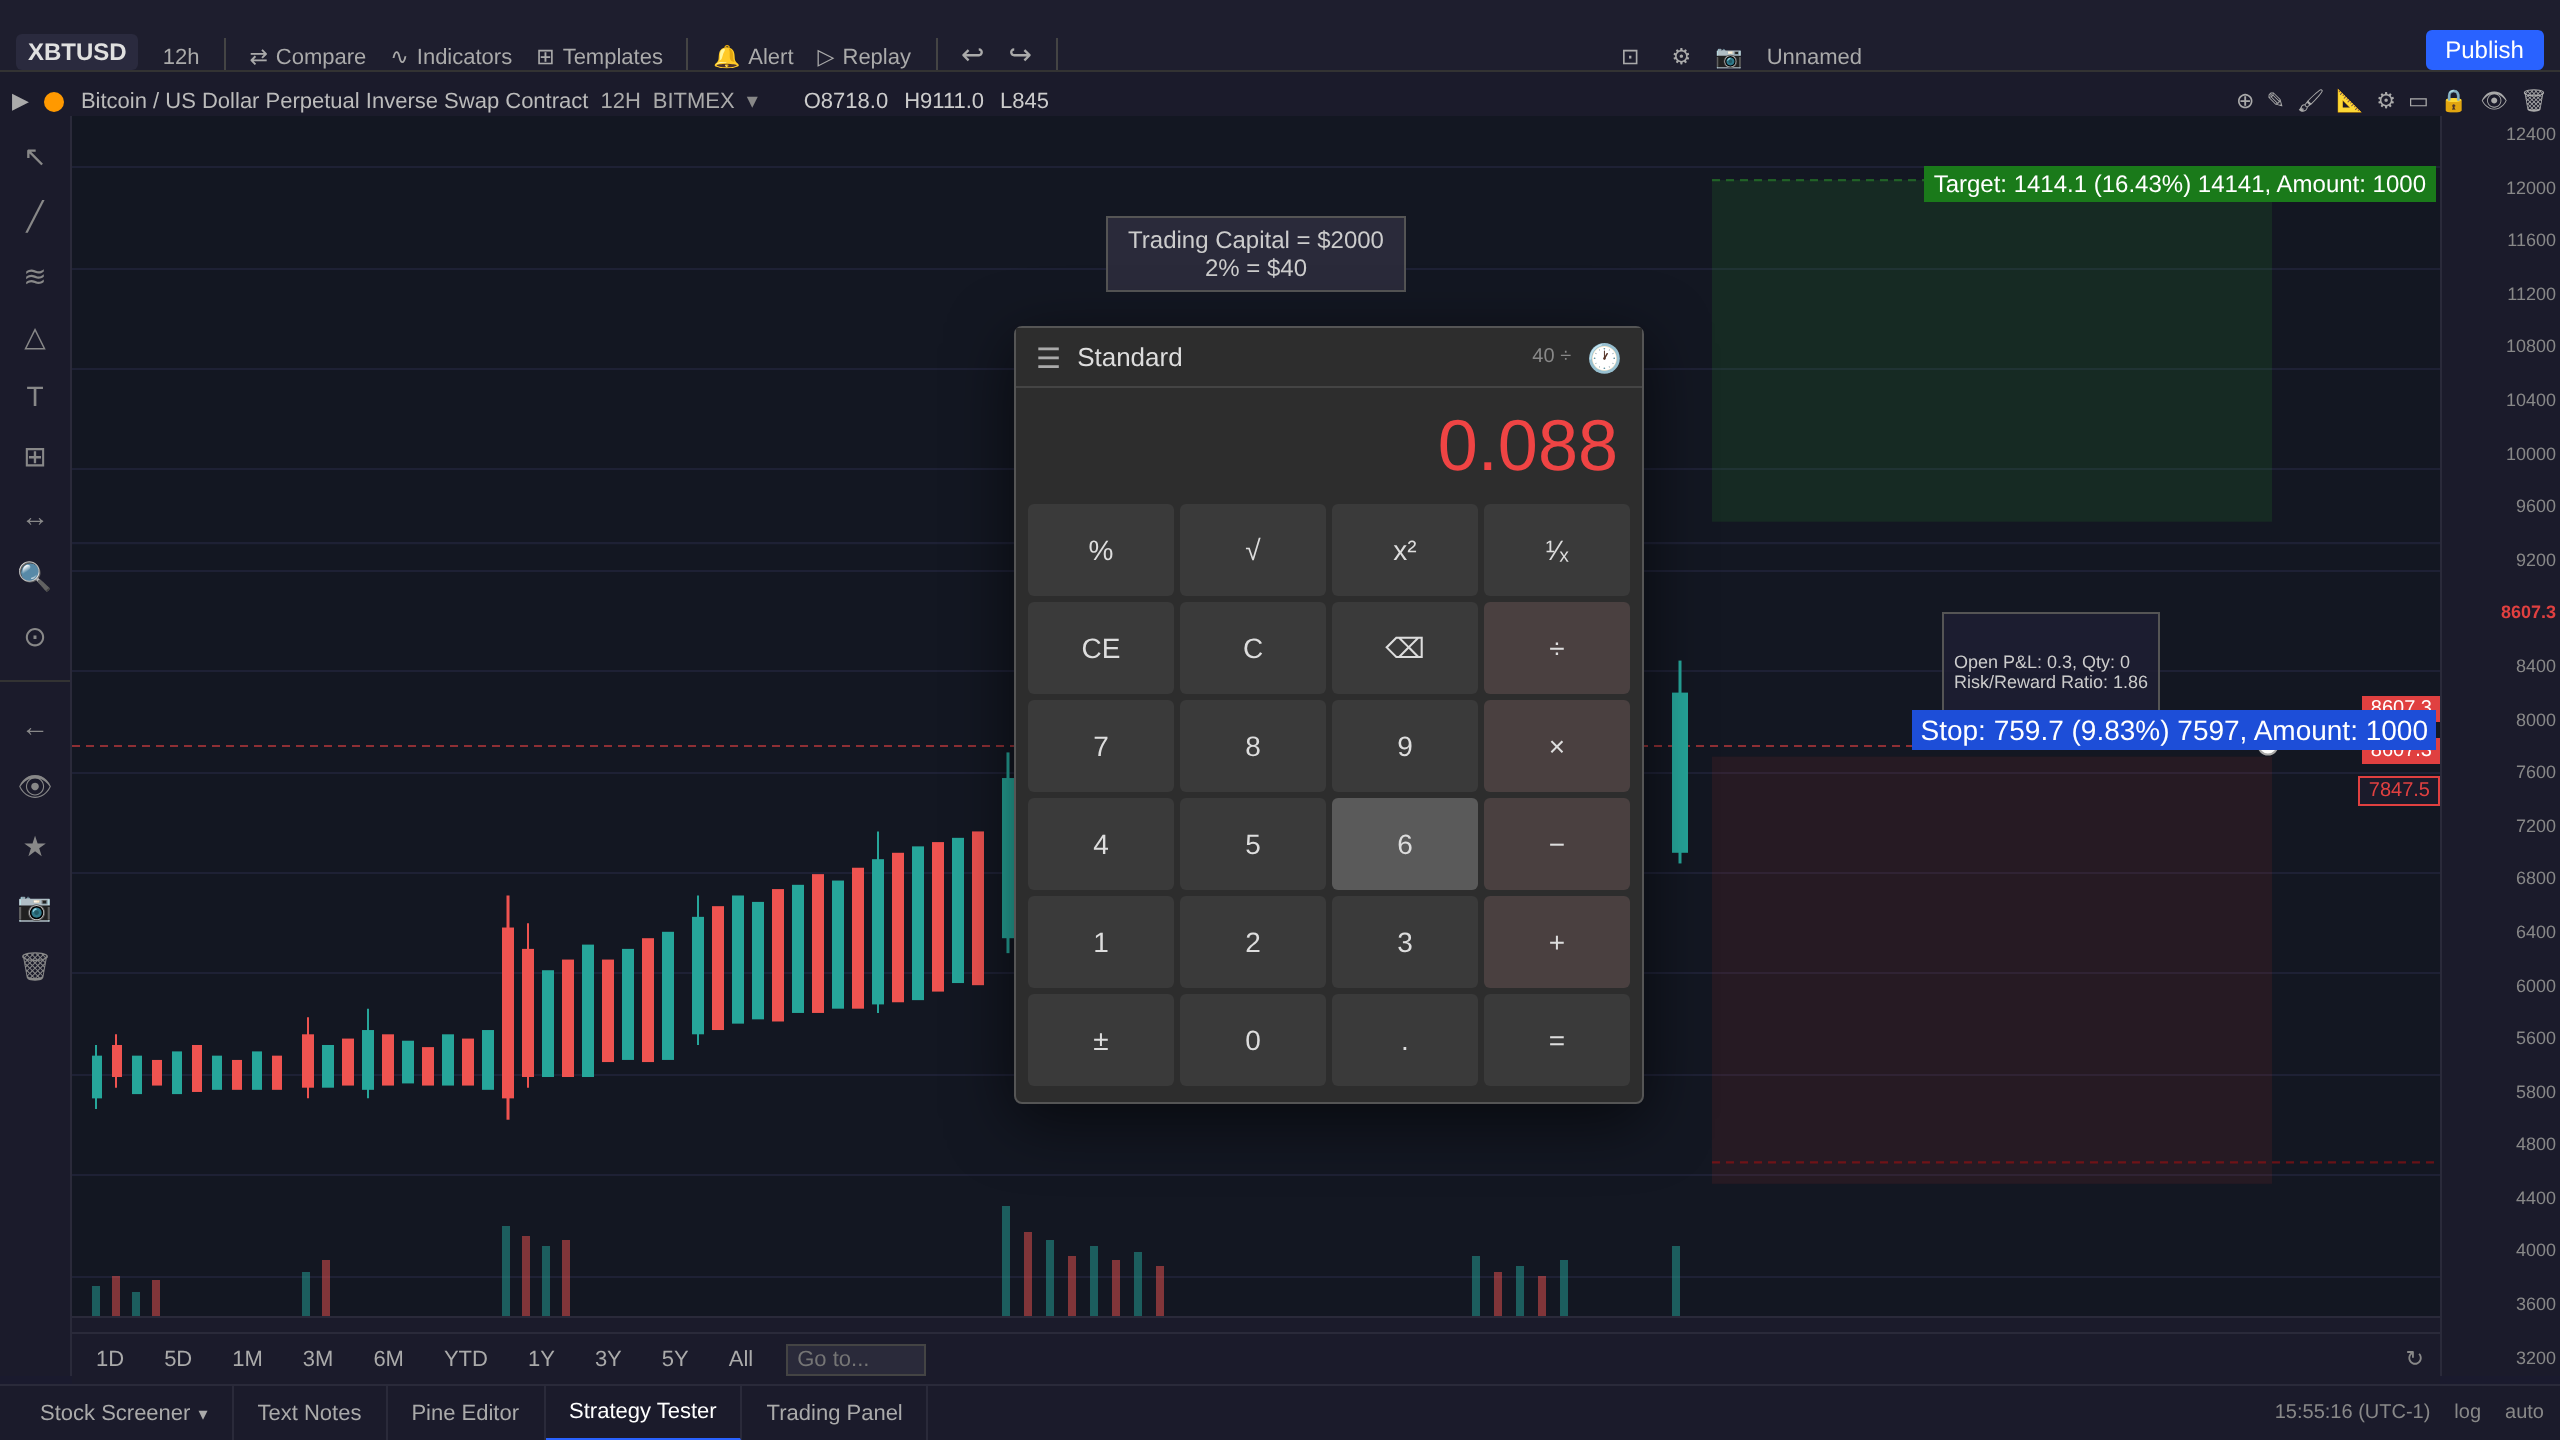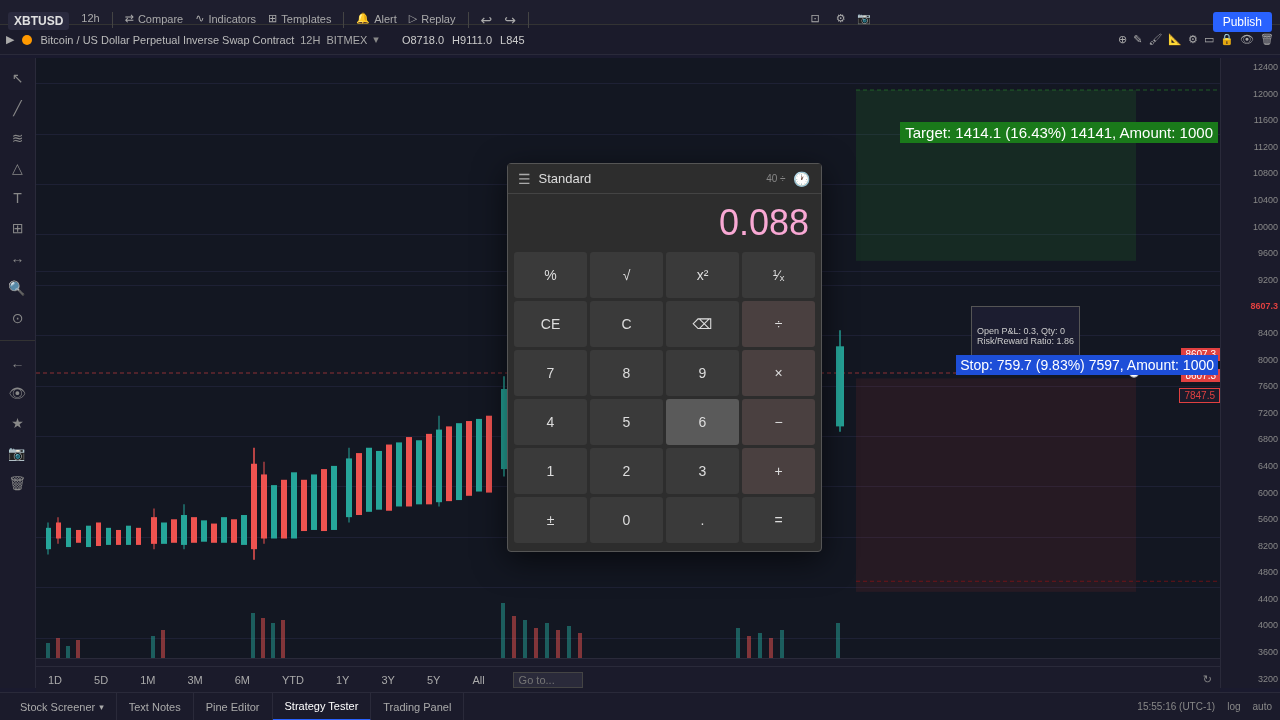--- a/index.html
+++ b/index.html
@@ -1,25 +1,25 @@
 <!DOCTYPE html>
 <html><head>
   <meta charset="utf-8">
   <style>
     * { margin: 0; padding: 0; box-sizing: border-box; }
     body { width: 1280px; height: 720px; overflow: hidden; background: #1a1a2e; font-family: 'Segoe UI', Arial, sans-serif; position: relative; }
 
     
     #top-toolbar {
-      height: 24px;
+      height: 36px;
       background: #1e1e2e;
       border-bottom: 1px solid #333;
       display: flex;
-      align-items: flex-start;
-      padding: 12px 8px;
+      align-items: flex-end;
+      padding: 0 8px;
       gap: 12px;
     }
     #top-toolbar .symbol-badge {
       background: #2a2a3e;
       color: #e0e0e0;
       font-size: 12px;
       font-weight: bold;
       padding: 2px 6px;
       border-radius: 3px;
     }
@@ -136,24 +136,23 @@
       max-width: 320px;
     }
     #steps-annotation .step-title { font-weight: bold; margin-bottom: 6px; font-size: 12px; }
     #steps-annotation .step-line { margin: 3px 0; }
 
     
     .chart-label-green {
       position: absolute;
       background: #1a7a1a;
       color: #fff;
-      font-size: 15px;
+      font-size: 12px;
       padding: 2px 5px;
       z-index: 10;
-      margin-top: 39px;
     }
     .chart-label-red {
       position: absolute;
       background: #1d4ed8;
       color: #fff;
       font-size: 14px;
       padding: 2px 4px;
       z-index: 10;
     }
     .chart-label-pnl {
@@ -197,21 +196,21 @@
     #bottom-toolbar {
       position: absolute;
       bottom: 28px;
       left: 36px;
       right: 60px;
       height: 26px;
       background: #1b1b2b;
       border-top: 1px solid #2a2a3a;
       display: flex;
       align-items: center;
-      gap: 24px;
+      gap: 12px;
       padding: 0 8px;
       font-size: 11px;
       color: #aaa;
     }
     .timeframe-btn {
       color: #aaa;
       cursor: pointer;
       padding: 1px 4px;
       border-radius: 2px;
       font-size: 11px;
@@ -307,21 +306,21 @@
     .calc-mode-label { color: #ddd; font-size: 13px; flex: 1; }
     .calc-history-icon { color: #aaa; font-size: 14px; cursor: pointer; }
     .calc-mem-label { color: #888; font-size: 10px; }
 
     #calc-display {
       background: #2d2d2d;
       padding: 8px 12px 4px 12px;
       text-align: right;
     }
     .calc-display-value {
-      color: #f9a8d4;
+      color: #ef4444;
       font-size: 36px;
       font-weight: 300;
     }
 
     #calc-memory-row {
       display: flex;
       background: #2d2d2d;
       padding: 2px 6px;
       gap: 2px;
     }
@@ -583,20 +582,24 @@
     <rect x="755" y="280" width="7" height="68" fill="#ef5350"></rect>
     <rect x="766" y="278" width="7" height="70" fill="#26a69a"></rect>
     <rect x="777" y="282" width="7" height="66" fill="#ef5350"></rect>
 
     <rect x="800" y="270" width="8" height="75" fill="#26a69a"></rect>
     <line x1="804" y1="255" x2="804" y2="350" stroke="#26a69a" stroke-width="1.5"></line>
 
     <circle cx="1098" cy="294" r="5" fill="#fff" stroke="#aaa" stroke-width="1"></circle>
   </svg>
 
+  <div id="trading-capital-label">
+    <div>Trading Capital = $2000</div>
+    <div>2% = $40</div>
+  </div>
 
 
   <div class="chart-label-green" style="top:25px;right:2px;">Target: 1414.1 (16.43%) 14141, Amount: 1000</div>
 
   <div class="chart-label-pnl" style="top:248px;right:140px;">
     <div>Open P&amp;L: 0.3, Qty: 0</div>
     <div>Risk/Reward Ratio: 1.86</div>
   </div>
 
   <div class="chart-label-red" style="top:297px;right:2px;">Stop: 759.7 (9.83%) 7597, Amount: 1000</div>
@@ -662,21 +665,21 @@
   <span class="price-tick">9200</span>
   <span class="price-tick" style="color:#e04040;font-weight:bold;">8607.3</span>
   <span class="price-tick">8400</span>
   <span class="price-tick">8000</span>
   <span class="price-tick">7600</span>
   <span class="price-tick">7200</span>
   <span class="price-tick">6800</span>
   <span class="price-tick">6400</span>
   <span class="price-tick">6000</span>
   <span class="price-tick">5600</span>
-  <span class="price-tick">8200</span>
+  <span class="price-tick">5800</span>
   <span class="price-tick">4800</span>
   <span class="price-tick">4400</span>
   <span class="price-tick">4000</span>
   <span class="price-tick">3600</span>
   <span class="price-tick">3200</span>
 </div>
 
 <div id="bottom-toolbar">
   <span class="timeframe-btn">1D</span>
   <span class="timeframe-btn">5D</span>

